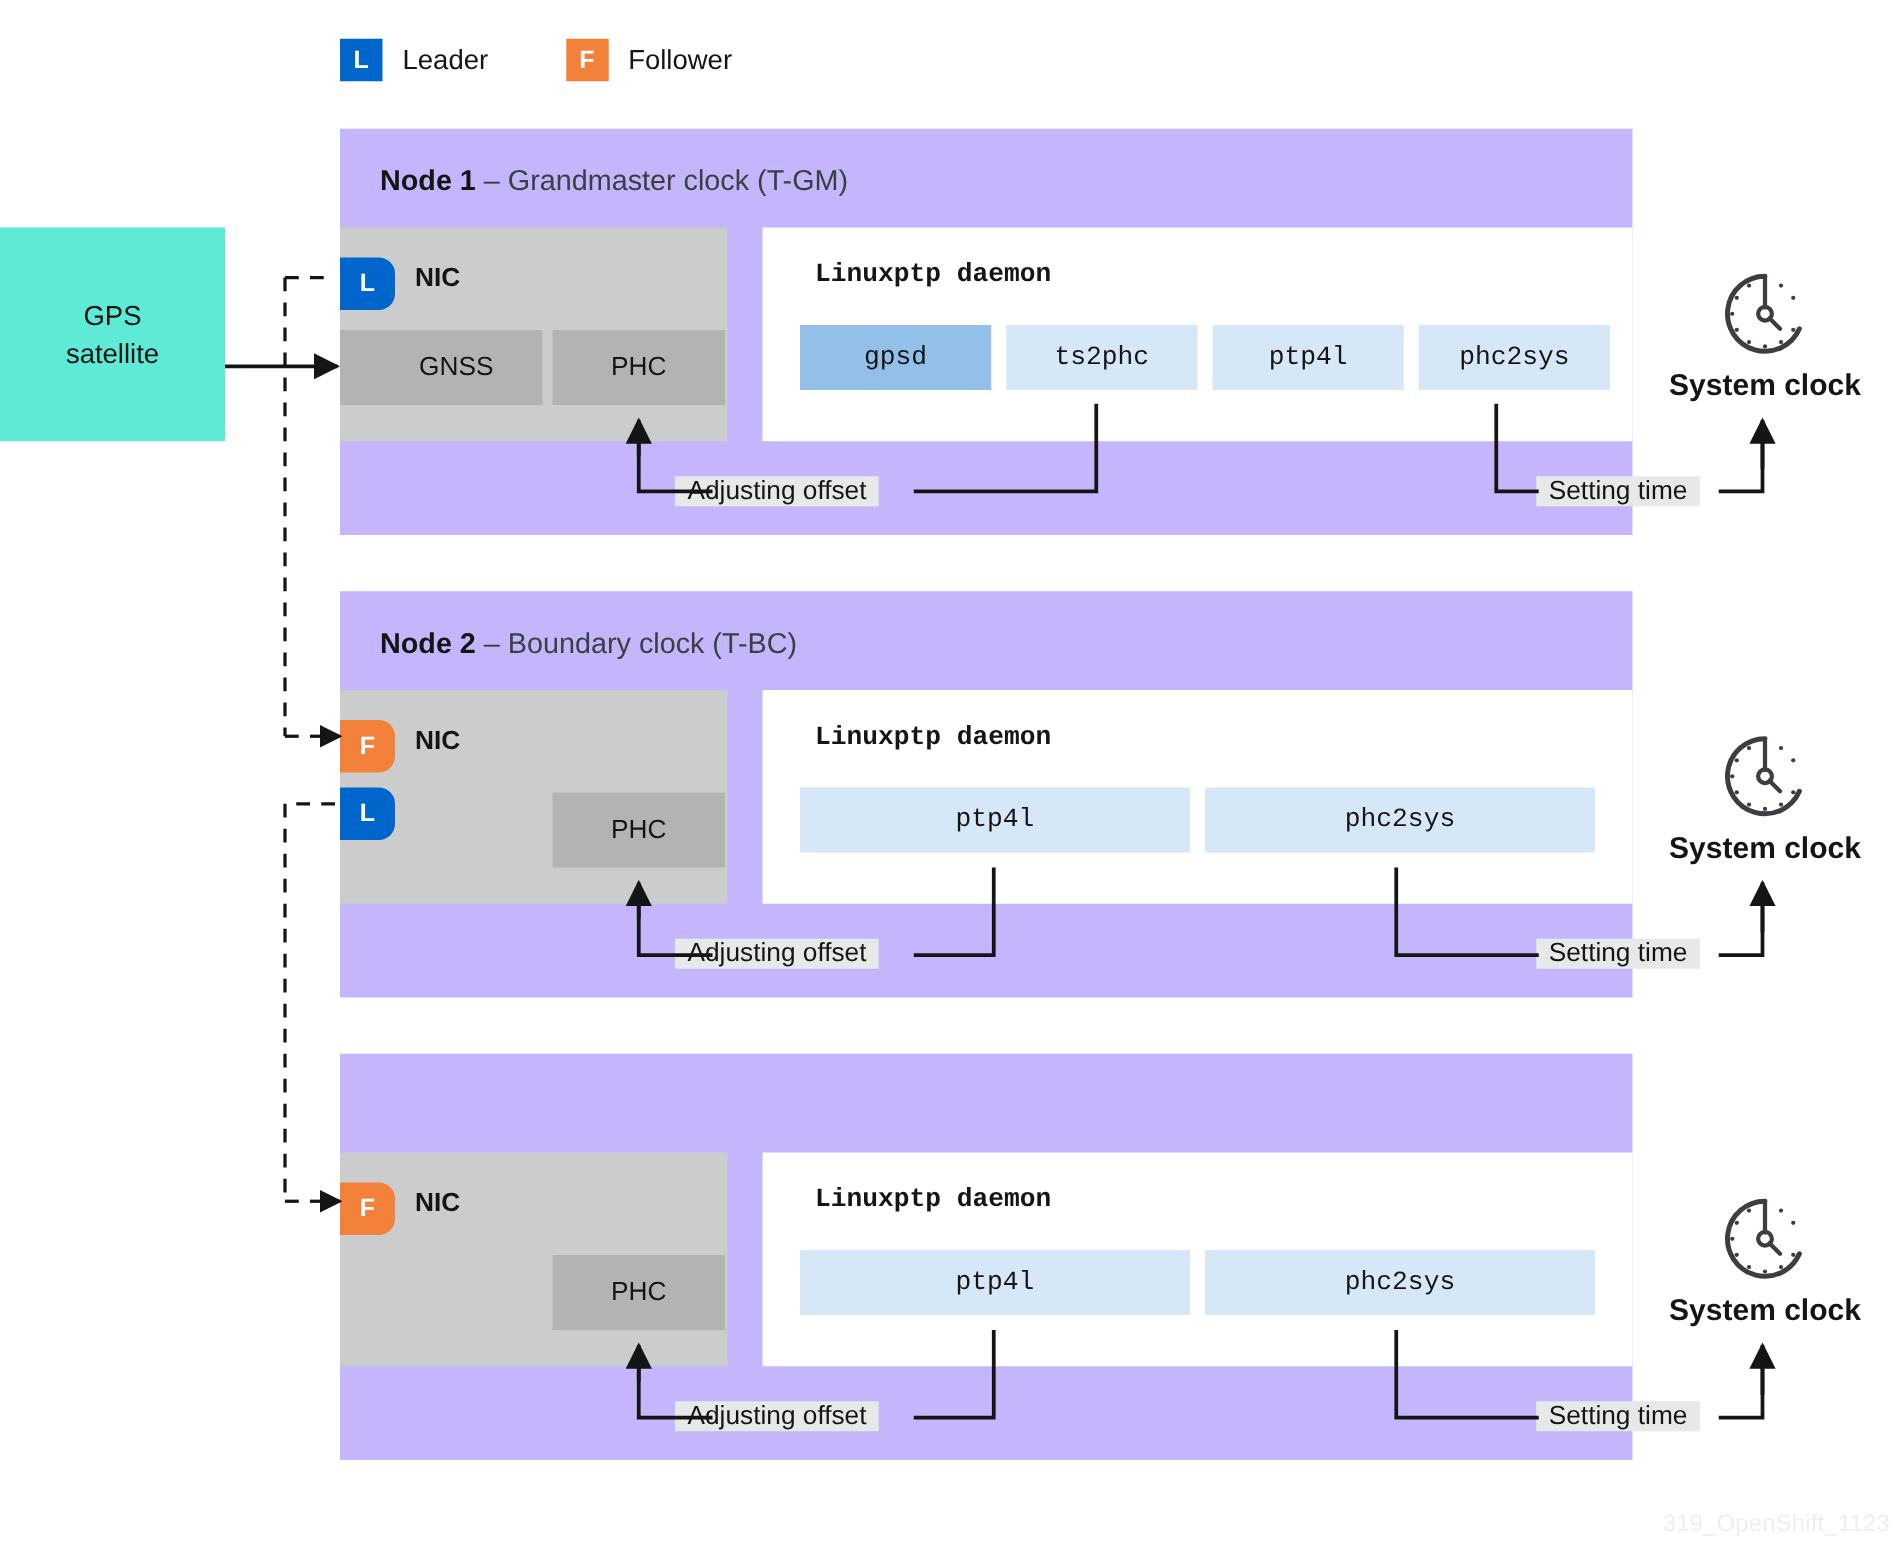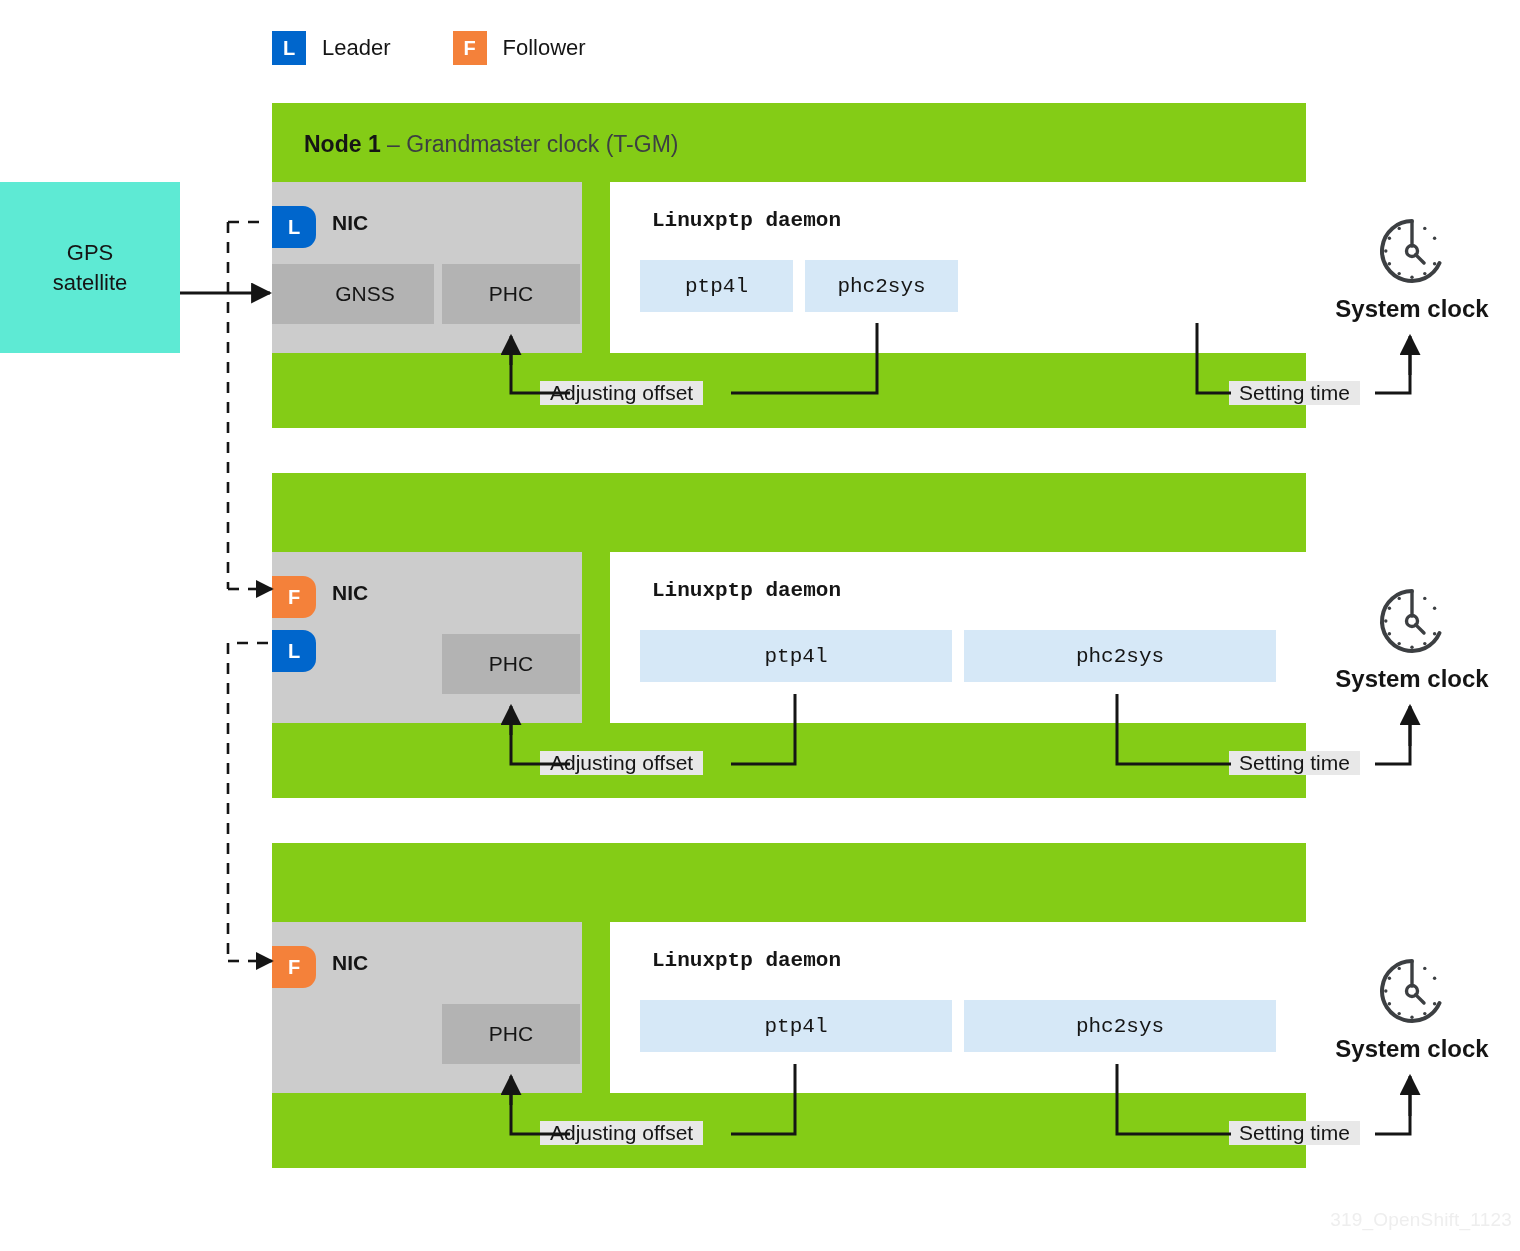--- a/index.html
+++ b/index.html
@@ -26,21 +26,21 @@
   }
   .legend-chip.leader { background: #0066cc; }
   .legend-chip.follower { background: #f4813a; }
   .legend-label { font-size: 22px; margin-left: 16px; color: #151515; text-align: center; }
   .legend-gap { width: 62px; }
 
   
   .node-panel {
     position: absolute;
     left: 272px; width: 1034px;
-    background: #84cc16;
+    background: #c4b5fd;
   }
   #node-1 { top: 103px; height: 325px; }
   #node-2 { top: 473px; height: 325px; }
   #node-3 { top: 843px; height: 325px; }
 
   .node-title {
     position: absolute; left: 32px; top: 28px;
     font-size: 23px; color: #3c3f42; white-space: nowrap;
   }
   .node-title b { color: #151515; font-weight: 700; }
@@ -170,20 +170,22 @@
     <div class="nic-box">
       <div class="badge leader">L</div>
       <div class="nic-label">NIC</div>
       <div class="sub-box sub-gnss">GNSS</div>
       <div class="sub-box sub-phc">PHC</div>
     </div>
 
     <div class="daemon-box">
       <div class="daemon-title">Linuxptp daemon</div>
       <div class="proc-row">
+        <div class="proc w4 highlight">gpsd</div>
+        <div class="proc w4">ts2phc</div>
         <div class="proc w4">ptp4l</div>
         <div class="proc w4">phc2sys</div>
       </div>
     </div>
 
     <div class="sysclock">
       <svg class="clock-ico" width="76" height="76" viewBox="0 0 76 76">
         <path d="M38 8 A30 30 0 1 0 65.5 50" fill="none" stroke="#3c3f42" stroke-width="4" stroke-linecap="round"></path>
         <circle cx="38" cy="38" r="5.5" fill="none" stroke="#3c3f42" stroke-width="3.4"></circle>
         <line x1="38" y1="33" x2="38" y2="9" stroke="#3c3f42" stroke-width="3.4" stroke-linecap="round"></line>
@@ -202,20 +204,23 @@
         </g>
       </svg>
       <div class="sc-label">System clock</div>
     </div>
 
     <div class="conn-label lbl-adjust">Adjusting offset</div>
     <div class="conn-label lbl-setting">Setting time</div>
   </div>
 
   <div class="node-panel" id="node-2">
+    <div class="node-title">
+      <b>Node 2</b><span> – Boundary clock (T-BC)</span>
+    </div>
 
     <div class="nic-box">
       <div class="badge follower">F</div>
       <div class="badge leader second">L</div>
       <div class="nic-label">NIC</div>
       <div class="sub-box sub-phc-alone">PHC</div>
     </div>
 
     <div class="daemon-box">
       <div class="daemon-title">Linuxptp daemon</div>

